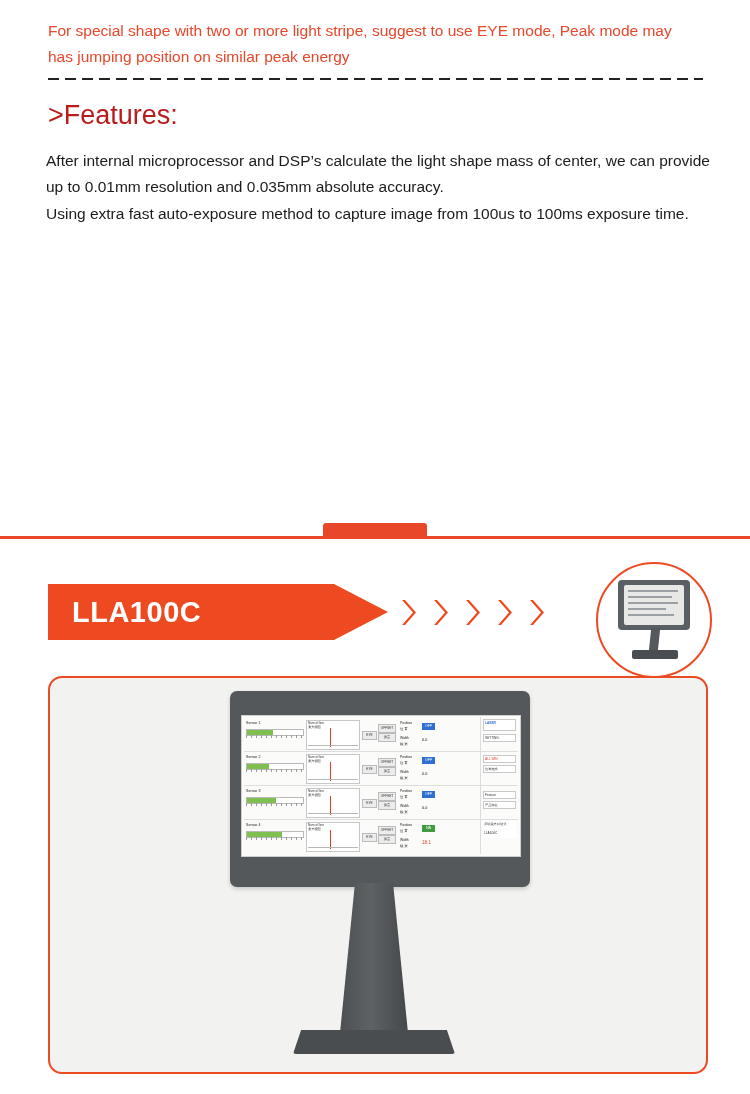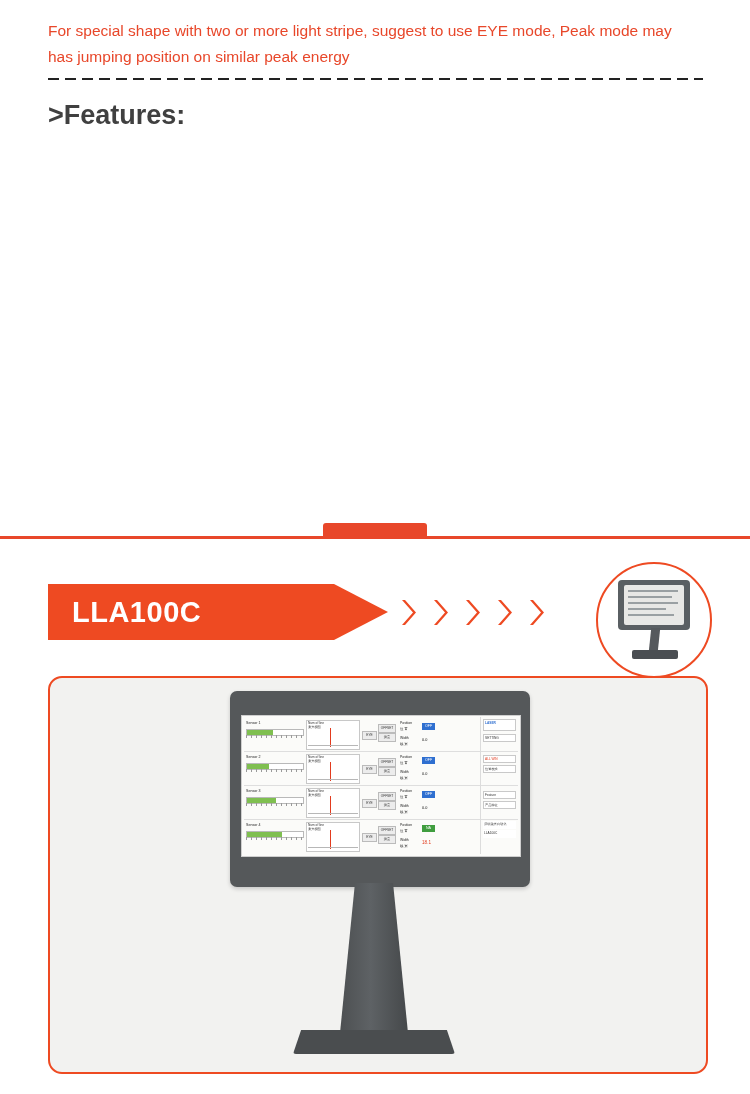--- a/index.html
+++ b/index.html
@@ -40,23 +40,23 @@
     width: 655px;
     height: 2px;
     background-image: repeating-linear-gradient(to right, #222 0px, #222 11px, rgba(0,0,0,0) 11px, rgba(0,0,0,0) 17px);
   }
 
   
   .features-head {
     position: absolute;
     left: 48px;
     top: 100px;
-    color: #404040;
+    color: #b91c1c;
     font-size: 27px;
-    font-weight: bold;
+    font-weight: normal;
     letter-spacing: 0px;
   }
 
   
   .body-text {
     position: absolute;
     left: 46px;
     top: 148px;
     width: 684px;
     font-size: 15.5px;
@@ -375,20 +375,22 @@
 
 <div class="page">
 
   <div class="top-note">For special shape with two or more light stripe, suggest to use EYE mode, Peak mode may has jumping position on similar peak energy</div>
 
   <div class="dash-divider"></div>
 
   <div class="features-head">&gt;Features:</div>
 
   <div class="body-text">
+    <p>After internal microprocessor and DSP’s calculate the light shape mass of center, we can provide up to 0.01mm resolution and 0.035mm absolute accuracy.</p>
+    <p>Using extra fast auto-exposure method to capture image from 100us to 100ms exposure time.</p>
   </div>
 
   <div class="sep-tab"></div>
   <div class="sep-line"></div>
 
   <div class="banner">
     <div class="banner-arrow">
       <span class="banner-label">LLA100C</span>
     </div>
     <div class="chev-row">

